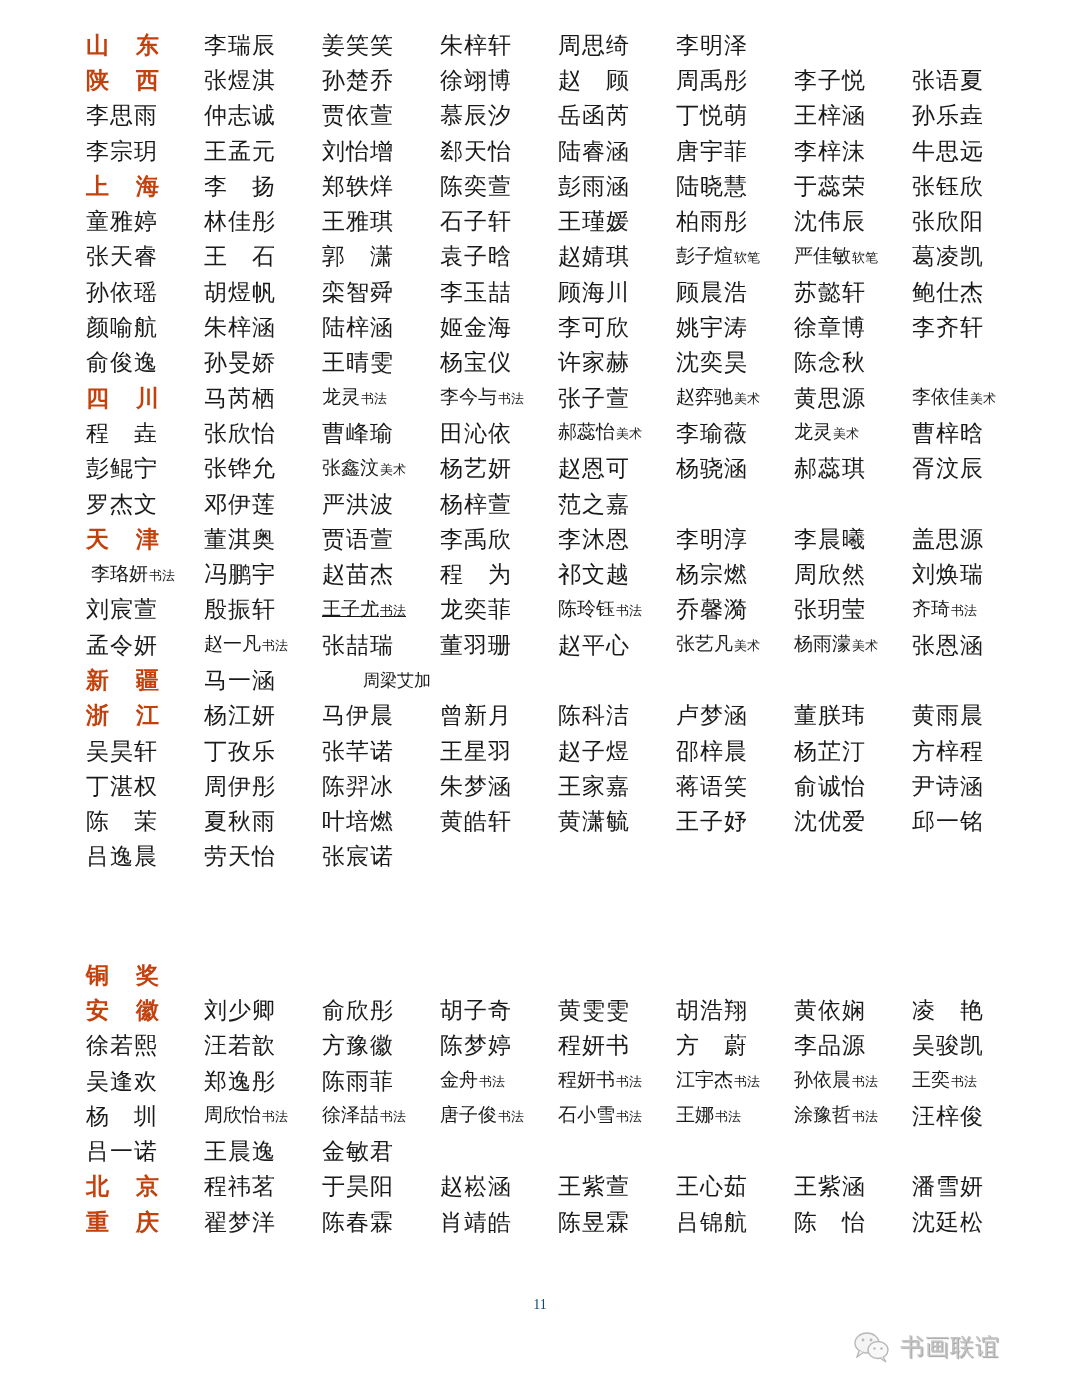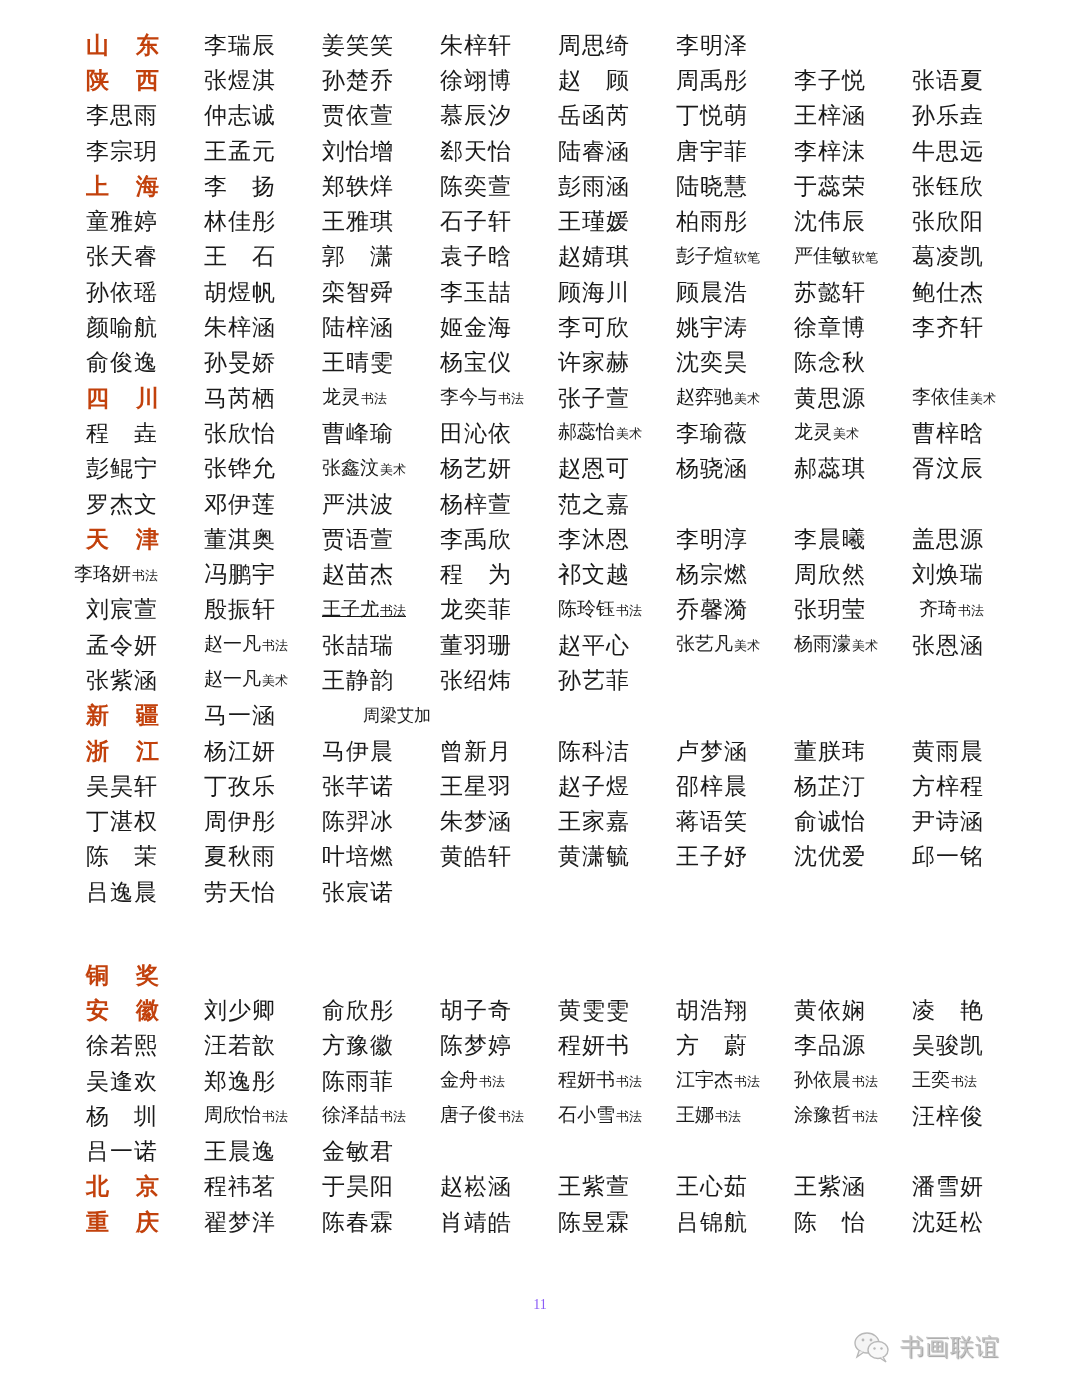--- a/index.html
+++ b/index.html
@@ -59,29 +59,30 @@
     .cell.province {
       color: #c2410c;
       font-weight: bold;
     }
     .cell.province .spaced {
       width: 74px;
     }
     .cell.shift-left {
       margin-left: -12px;
       margin-right: 12px;
+      text-align: center;
     }
     .page-number {
       position: absolute;
       left: 0;
       width: 1080px;
       top: 1297px;
       text-align: center;
       font-size: 14px;
-      color: #8b5cf6;
+      color: #0c4a6e;
       font-family: "Liberation Serif", serif;
     }
     .watermark {
       position: absolute;
       left: 852px;
       top: 1331px;
       display: flex;
       align-items: center;
       gap: 8px;
       color: #bdbdbd;
@@ -257,38 +258,31 @@
         <div class="cell"><span>刘焕瑞</span></div>
       </div>
       <div class="row">
         <div class="cell"><span>刘宸萱</span></div>
         <div class="cell"><span>殷振轩</span></div>
         <div class="cell" style="font-size: 19px; letter-spacing: 0px; text-decoration: underline;"><span class="">王子尤</span><span class="tag">书法</span></div>
         <div class="cell"><span>龙奕菲</span></div>
         <div class="cell" style="font-size: 19px; letter-spacing: 0px;"><span class="">陈玲钰</span><span class="tag">书法</span></div>
         <div class="cell"><span>乔馨漪</span></div>
         <div class="cell"><span>张玥莹</span></div>
-        <div class="cell" style="font-size: 19px; letter-spacing: 0px; margin-left: 7px;"><span class="">齐琦</span><span class="tag">书法</span></div>
+        <div class="cell" style="font-size: 19px; letter-spacing: 0px;"><span class="">齐琦</span><span class="tag">书法</span></div>
       </div>
       <div class="row">
         <div class="cell"><span>孟令妍</span></div>
         <div class="cell" style="font-size: 19px; letter-spacing: 0px;"><span class="">赵一凡</span><span class="tag">书法</span></div>
         <div class="cell"><span>张喆瑞</span></div>
         <div class="cell"><span>董羽珊</span></div>
         <div class="cell"><span>赵平心</span></div>
         <div class="cell" style="font-size: 19px; letter-spacing: 0px;"><span class="">张艺凡</span><span class="tag">美术</span></div>
         <div class="cell" style="font-size: 19px; letter-spacing: 0px;"><span class="">杨雨濛</span><span class="tag">美术</span></div>
         <div class="cell"><span>张恩涵</span></div>
-      </div>
-      <div class="row">
-        <div class="cell"><span>张紫涵</span></div>
-        <div class="cell" style="font-size: 19px; letter-spacing: 0px;"><span class="">赵一凡</span><span class="tag">美术</span></div>
-        <div class="cell"><span>王静韵</span></div>
-        <div class="cell"><span>张绍炜</span></div>
-        <div class="cell"><span>孙艺菲</span></div>
       </div>
       <div class="row">
         <div class="cell province"><span class="spaced">新疆</span></div>
         <div class="cell"><span>马一涵</span></div>
         <div class="cell small"><span>周梁艾加</span></div>
       </div>
       <div class="row">
         <div class="cell province"><span class="spaced">浙江</span></div>
         <div class="cell"><span>杨江妍</span></div>
         <div class="cell"><span>马伊晨</span></div>

